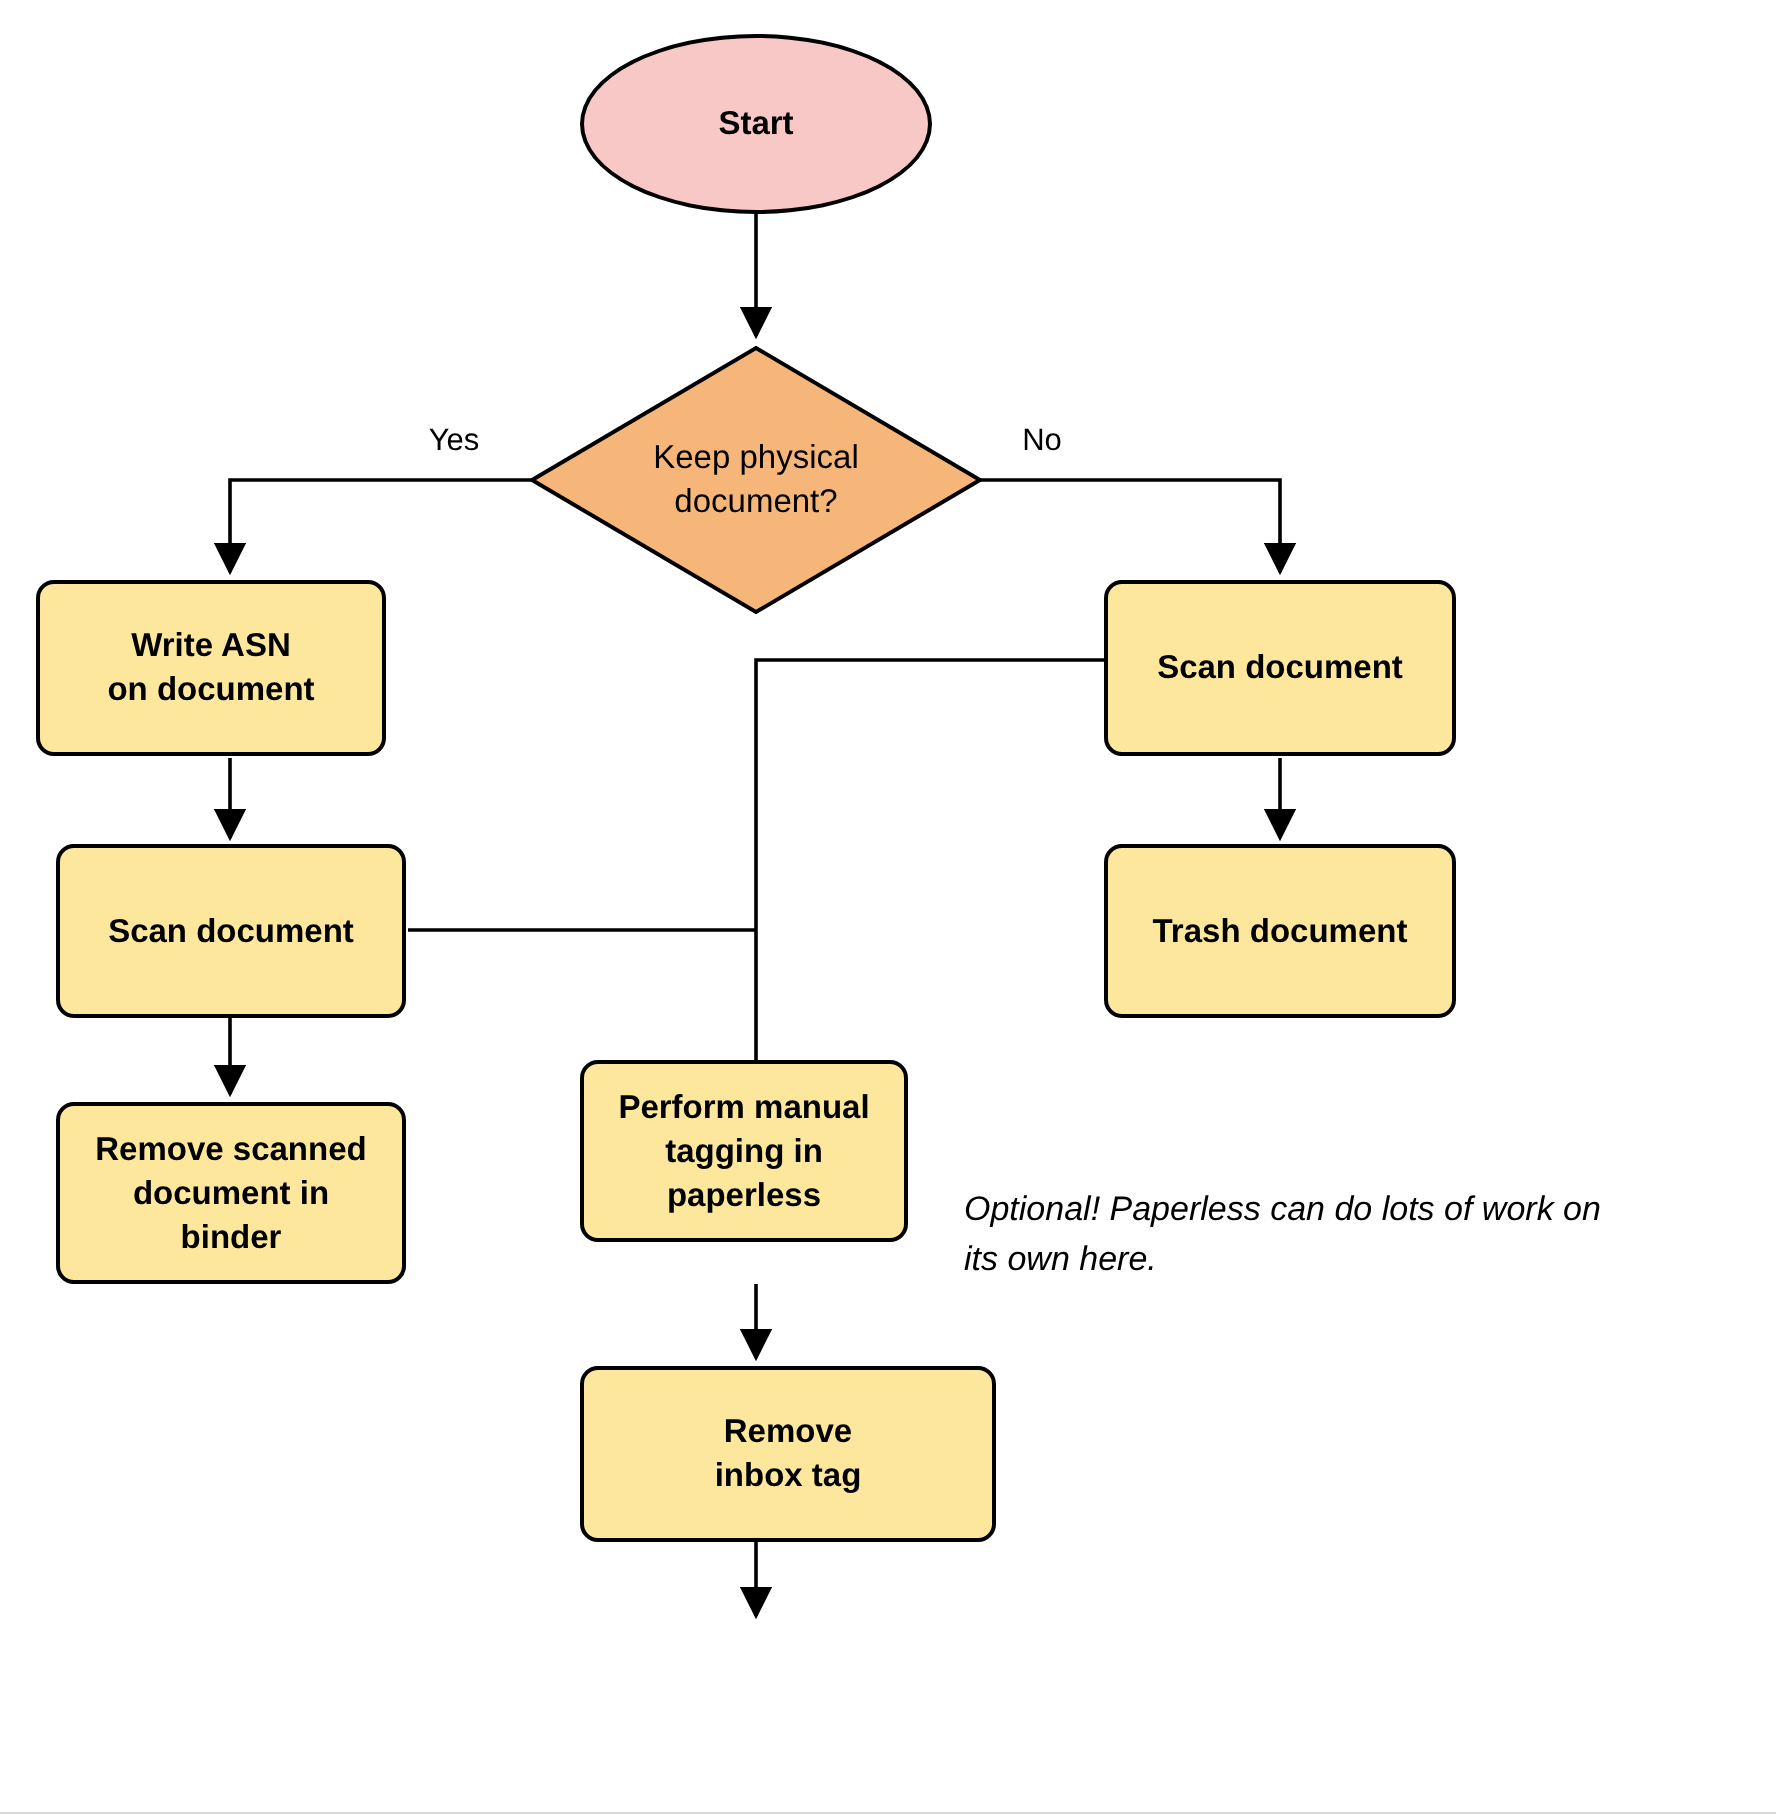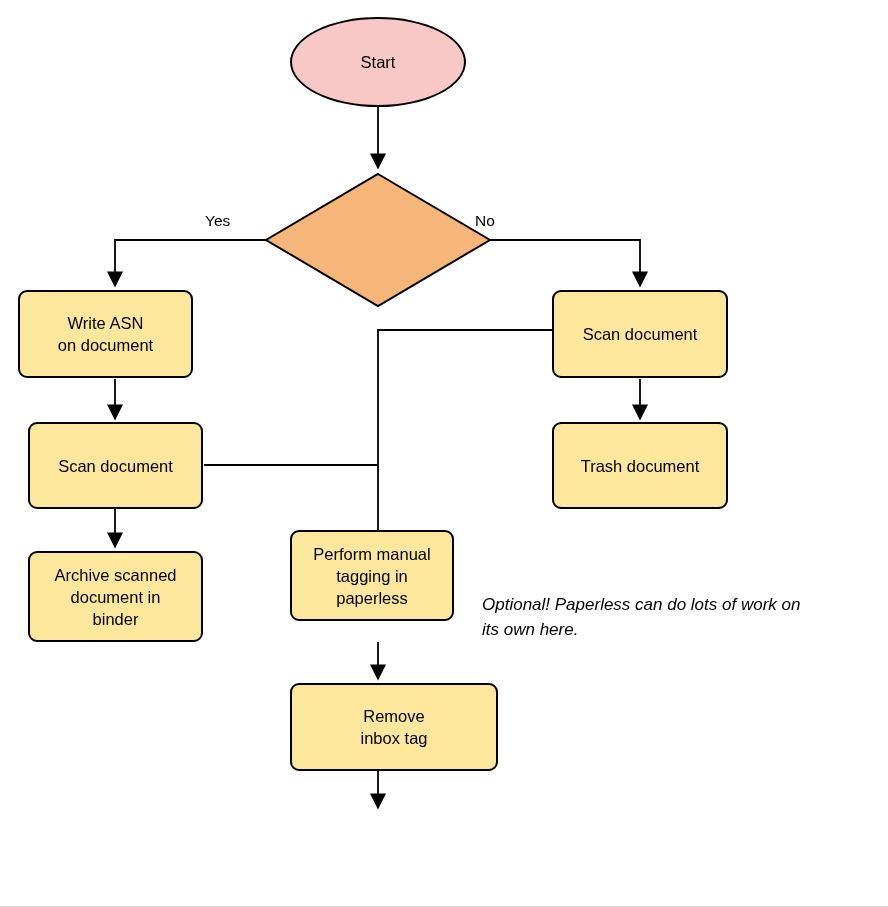--- a/index.html
+++ b/index.html
@@ -22,41 +22,42 @@
     box-sizing: border-box;
     display: flex;
     align-items: center;
     justify-content: center;
     text-align: center;
     border: 2px solid var(--c-stroke, #000);
     background: var(--c-yellow, #fce79c);
     border-radius: 9px;
     font-size: 16.5px;
     line-height: 22px;
+    font-weight: bold;
   }
   .node span { white-space: pre-line; }
   .ellipse {
     border-radius: 50%;
     background: var(--c-pink, #f7c8c6);
     border-width: 2.5px;
   }
   .decision-label {
     position: absolute;
     display: flex;
     align-items: center;
     justify-content: center;
     text-align: center;
     font-size: 16.5px;
     line-height: 22px;
   }
   .decision-label span { white-space: pre-line; }
   .edge-label {
     position: absolute;
     width: 44px;
-    text-align: left;
+    text-align: center;
     font-size: 15.5px;
   }
   .note {
     position: absolute;
     font-style: italic;
     font-size: 17px;
     line-height: 25px;
     white-space: pre-line;
   }
   .bottom-rule {
@@ -91,35 +92,39 @@
       <path d="M378,771 L378,808" marker-end="url(#arrow)"></path>
     </g>
 
     <polygon points="378,174 490,240 378,306 266,240" style="fill: var(--c-orange, #f6b679); stroke: var(--c-stroke, #000); stroke-width: 2;"></polygon>
   </svg>
 
   <div class="node ellipse" style="left:290px; top:17px; width:176px; height:90px;">
     <span>Start</span>
   </div>
 
+  <div class="decision-label" style="left:266px; top:206px; width:224px; height:68px;">
+    <span>Keep physical
+document?</span>
+  </div>
 
   <span class="edge-label" style="left:205px; top:212px;">Yes</span>
-  <span class="edge-label" style="left:475px; top:212px;">No</span>
+  <span class="edge-label" style="left:499px; top:212px;">No</span>
 
   <div class="node" style="left:18px; top:290px; width:175px; height:88px;">
     <span>Write ASN
 on document</span>
   </div>
 
   <div class="node" style="left:28px; top:422px; width:175px; height:87px;">
     <span>Scan document</span>
   </div>
 
   <div class="node" style="left:28px; top:551px; width:175px; height:91px;">
-    <span>Archive scanned
+    <span>Remove scanned
 document in
 binder</span>
   </div>
 
   <div class="node" style="left:552px; top:290px; width:176px; height:88px;">
     <span>Scan document</span>
   </div>
 
   <div class="node" style="left:552px; top:422px; width:176px; height:87px;text-align:right;">
     <span>Trash document</span>

